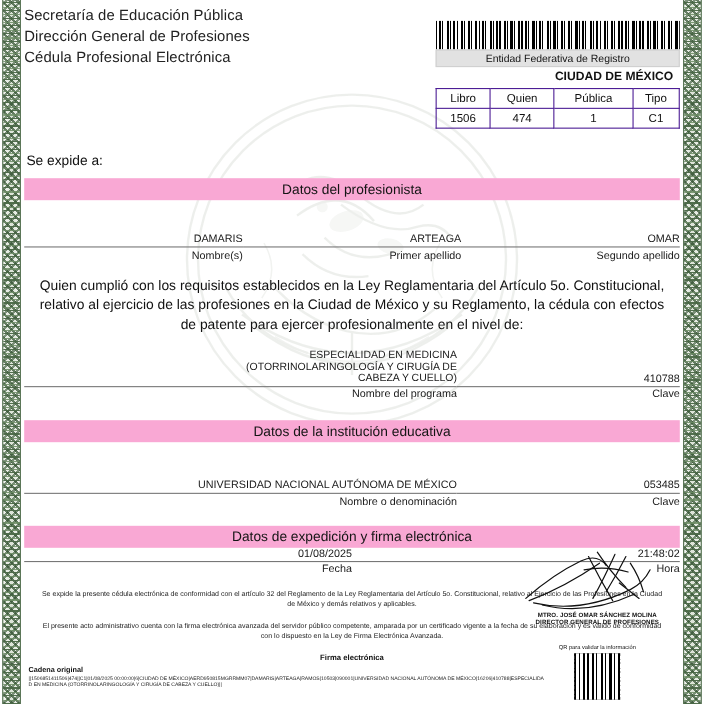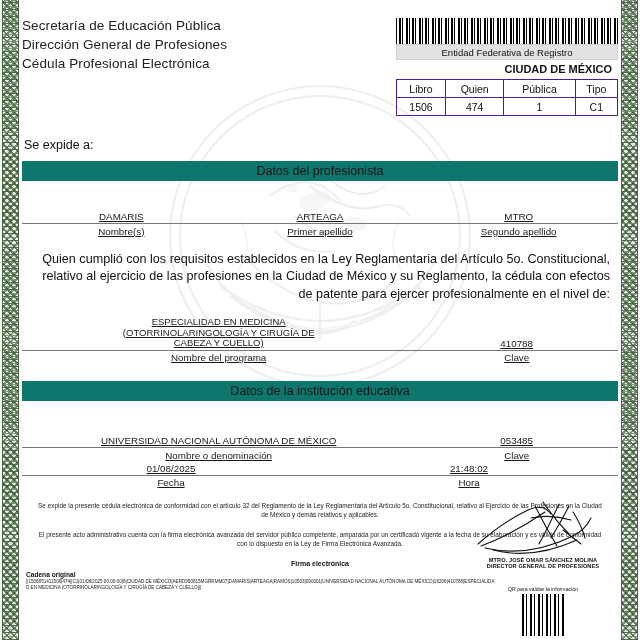--- a/index.html
+++ b/index.html
@@ -65,36 +65,36 @@
     top: 0;
     bottom: 0;
     z-index: 2;
   }
 
   
   .header {
     display: flex;
     justify-content: space-between;
     align-items: flex-start;
-    padding-top: 16px;
+    padding-top: 4px;
   }
   .header-titles {
     padding-top: 0px;
   }
   .header-titles div {
     font-size: 13.5px;
     line-height: 19px;
     color: #222;
     letter-spacing: 0.1px;
     white-space: nowrap;
   }
   .reg-block {
     width: 222px;
     text-align: center;
-    margin-top: 2px;
+    margin-top: 15px;
   }
   .barcode {
     height: 26px;
     width: 100%;
     background-image: repeating-linear-gradient(90deg,
       #000 0px, #000 1px, #fff 1px, #fff 3px,
       #000 3px, #000 5px, #fff 5px, #fff 6px,
       #000 6px, #000 7px, #fff 7px, #fff 10px,
       #000 10px, #000 12px, #fff 12px, #fff 13px);
   }
@@ -127,57 +127,56 @@
 
   
   .se-expide {
     font-size: 12.5px;
     margin: 22px 0 9px 2px;
     color: #111;
   }
 
   
   .section-bar {
-    background: #0f766e;
+    background: #f9a8d4;
     text-align: center;
     font-size: 12.5px;
     padding: 3px 0;
     color: #151515;
   }
 
   
   .fields {
     display: flex;
     width: 100%;
   }
   .field {
-    text-align: center;
+    text-align: right;
     font-size: 9.8px;
     color: #1a1a1a;
-    text-decoration: underline;
   }
   .field .value {
     line-height: 11px;
     white-space: pre-line;
   }
   .field .rule {
     border-bottom: 1px solid #777;
     margin-top: 1px;
   }
   .field .caption {
     line-height: 14px;
     padding-top: 0.5px;
   }
 
   .name-row { margin-top: 30px; }
   .name-row .field { flex: 1; }
 
   
   .legal-main {
-    text-align: right;
+    text-align: center;
     font-size: 12.6px;
     line-height: 17.5px;
     margin: 12px 8px 0 8px;
     color: #111;
   }
 
   
   .program-row { margin-top: 14px; display: flex; align-items: flex-end; }
   .program-row .prog { flex: 0 0 66%; }
   .program-row .clave { flex: 0 0 34%; }
@@ -340,21 +339,21 @@
       <div class="value">DAMARIS</div>
       <div class="rule"></div>
       <div class="caption">Nombre(s)</div>
     </div>
     <div class="field">
       <div class="value">ARTEAGA</div>
       <div class="rule"></div>
       <div class="caption">Primer apellido</div>
     </div>
     <div class="field">
-      <div class="value">MTRO</div>
+      <div class="value">OMAR</div>
       <div class="rule"></div>
       <div class="caption">Segundo apellido</div>
     </div>
   </div>
 
   <div class="legal-main">Quien cumplió con los requisitos establecidos en la Ley Reglamentaria del Artículo 5o. Constitucional, relativo al ejercicio de las profesiones en la Ciudad de México y su Reglamento, la cédula con efectos de patente para ejercer profesionalmente en el nivel de:</div>
 
   <div class="fields program-row">
     <div class="field prog">
       <div class="value">ESPECIALIDAD EN MEDICINA
@@ -378,20 +377,21 @@
       <div class="rule"></div>
       <div class="caption">Nombre o denominación</div>
     </div>
     <div class="field clave">
       <div class="value">053485</div>
       <div class="rule"></div>
       <div class="caption">Clave</div>
     </div>
   </div>
 
+  <div class="section-bar" style="margin-top:14px;">Datos de expedición y firma electrónica</div>
 
   <div class="fields date-row">
     <div class="field">
       <div class="value">01/08/2025</div>
       <div class="rule"></div>
       <div class="caption">Fecha</div>
     </div>
     <div class="field">
       <div class="value">21:48:02</div>
       <div class="rule"></div>

